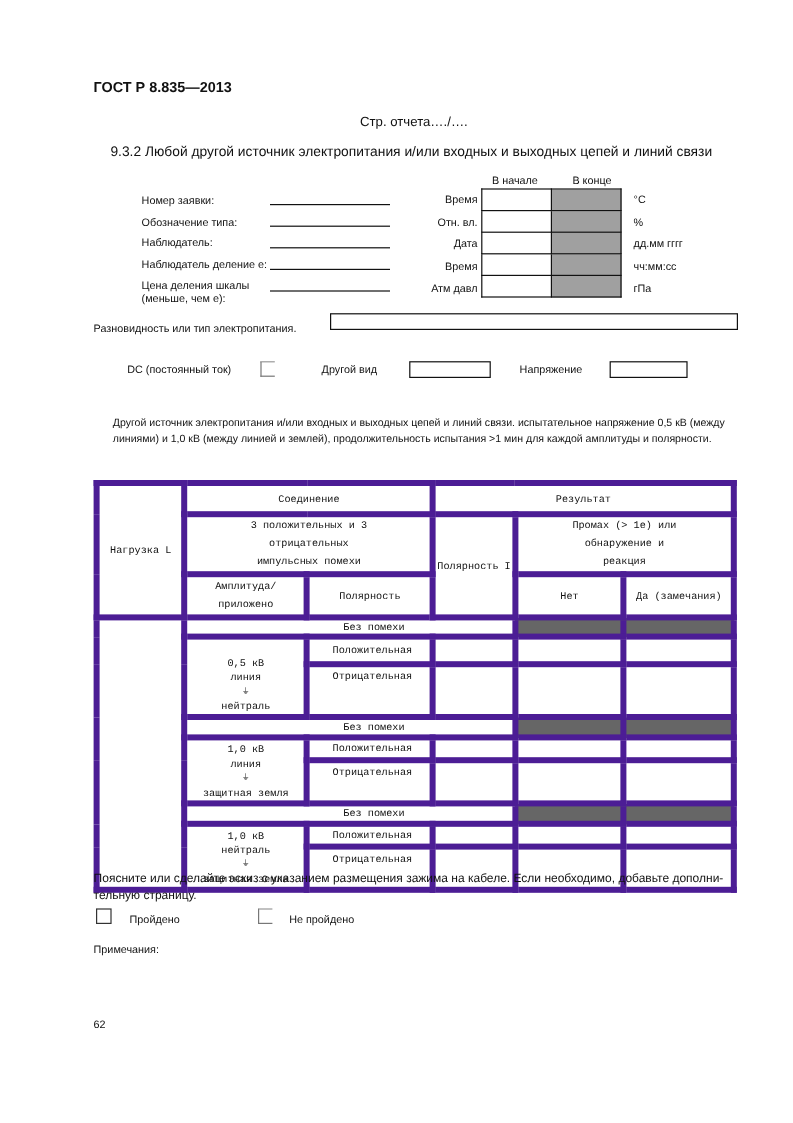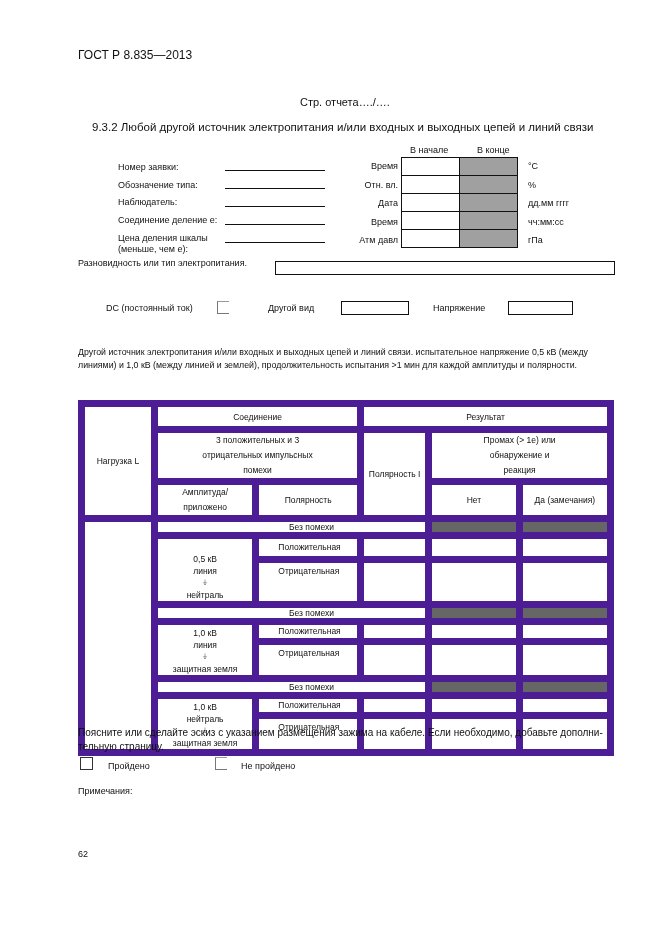--- a/index.html
+++ b/index.html
@@ -1,48 +1,48 @@
 <!DOCTYPE html>
 <html><head>
 <meta charset="utf-8">
 <style>
   html,body{margin:0;padding:0;background:#fff;}
   body{width:661px;height:936px;position:relative;font-family:"Liberation Sans",sans-serif;color:#111;overflow:hidden;}
   .abs{position:absolute;}
-  .hdr{left:78px;top:48px;font-weight:normal;font-size:12px;}
+  .hdr{left:78px;top:66px;font-weight:bold;font-size:12px;}
   .pageref{left:300px;top:96px;font-size:11px;}
   .section{left:92px;top:121px;font-size:11.5px;}
   .lbl{font-size:9px;}
   .uline{border-bottom:1px solid #111;width:100px;height:0;}
   table.env{border-collapse:collapse;}
   table.env td{border:1px solid #111;width:57px;height:17px;padding:0;}
   table.env td.g{background:#a0a0a0;}
   .box{border:1px solid #111;height:12px;}
   table.main{border-collapse:collapse;position:absolute;left:78px;top:400px;width:536px;font-size:8.5px;}
-  table.main td{border:7px solid #4c1d95;text-align:center;padding:0;}
+  table.main td{border:5px solid #4c1d95;text-align:center;padding:0;font-family:Liberation Mono, monospace;}
   table.main td.dk{background:#666;}
   table.main td.lft{text-align:left;padding-left:19px;margin-top:36px;}
   .thick-top td{border-top:2px solid #111;}
   .cb{width:11px;height:11px;border:1px solid #333;}
   .cbp{width:11px;height:11px;border-left:1px solid #777;border-bottom:1px solid #777;border-top:1px solid #999;}
 </style>
 </head>
 <body>
 
 <div class="abs hdr">ГОСТ Р 8.835—2013</div>
 <div class="abs pageref">Стр. отчета…./….</div>
 <div class="abs section">9.3.2  Любой другой источник электропитания и/или входных и выходных цепей и линий связи</div>
 
 <div class="abs lbl" style="left:118px;top:162px">Номер заявки:</div>
 <div class="abs uline" style="left:225px;top:170px"></div>
 <div class="abs lbl" style="left:118px;top:180px">Обозначение типа:</div>
 <div class="abs uline" style="left:225px;top:188px"></div>
 <div class="abs lbl" style="left:118px;top:197px">Наблюдатель:</div>
 <div class="abs uline" style="left:225px;top:206px"></div>
-<div class="abs lbl" style="left:118px;top:215px">Соединение деление е:</div>
+<div class="abs lbl" style="left:118px;top:215px">Наблюдатель деление е:</div>
 <div class="abs uline" style="left:225px;top:224px"></div>
 <div class="abs lbl" style="left:118px;top:233px;width:100px;line-height:11px">Цена деления шкалы (меньше, чем е):</div>
 <div class="abs uline" style="left:225px;top:242px"></div>
 
 <div class="abs lbl" style="left:410px;top:145px">В начале</div>
 <div class="abs lbl" style="left:477px;top:145px">В конце</div>
 <div class="abs" style="left:333px;top:157px;width:65px;text-align:right;font-size:9px;line-height:18.5px">
   <div>Время</div>
   <div>Отн. вл.</div>
   <div>Дата</div>
@@ -74,31 +74,31 @@
 </tbody>
   </table>
 <div class="abs" style="left:528px;top:157px;font-size:9px;line-height:18.5px">
   <div>°C</div>
   <div>%</div>
   <div>дд.мм гггг</div>
   <div>чч:мм:сс</div>
   <div>гПа</div>
 </div>
 
-<div class="abs lbl" style="left:78px;top:258px">Разновидность или тип электропитания.</div>
+<div class="abs lbl" style="left:78px;top:269px">Разновидность или тип электропитания.</div>
 <div class="abs box" style="left:275px;top:261px;width:338px"></div>
 
 <div class="abs lbl" style="left:106px;top:303px">DC (постоянный ток)</div>
 <div class="abs cbp" style="left:217px;top:301px"></div>
 <div class="abs lbl" style="left:268px;top:303px">Другой вид</div>
 <div class="abs box" style="left:341px;top:301px;width:66px"></div>
 <div class="abs lbl" style="left:433px;top:303px">Напряжение</div>
 <div class="abs box" style="left:508px;top:301px;width:63px"></div>
 
-<div class="abs" style="left:78px;top:346px;width:538px;font-size:8.8px;line-height:13px">Другой источник электропитания и/или входных и выходных цепей и линий связи. испытательное напряжение 0,5 кВ (между линиями) и 1,0 кВ (между линией и землей), продолжительность испытания &gt;1 мин для каждой амплитуды и полярности.</div>
+<div class="abs" style="left:94px;top:346px;width:538px;font-size:8.8px;line-height:13px">Другой источник электропитания и/или входных и выходных цепей и линий связи. испытательное напряжение 0,5 кВ (между линиями) и 1,0 кВ (между линией и землей), продолжительность испытания &gt;1 мин для каждой амплитуды и полярности.</div>
 
 <table class="main">
   <colgroup>
       <col style="width:75px">
       <col style="width:102px">
       <col style="width:106px">
       <col style="width:69px">
       <col style="width:92px">
       <col style="width:92px">
     </colgroup>

